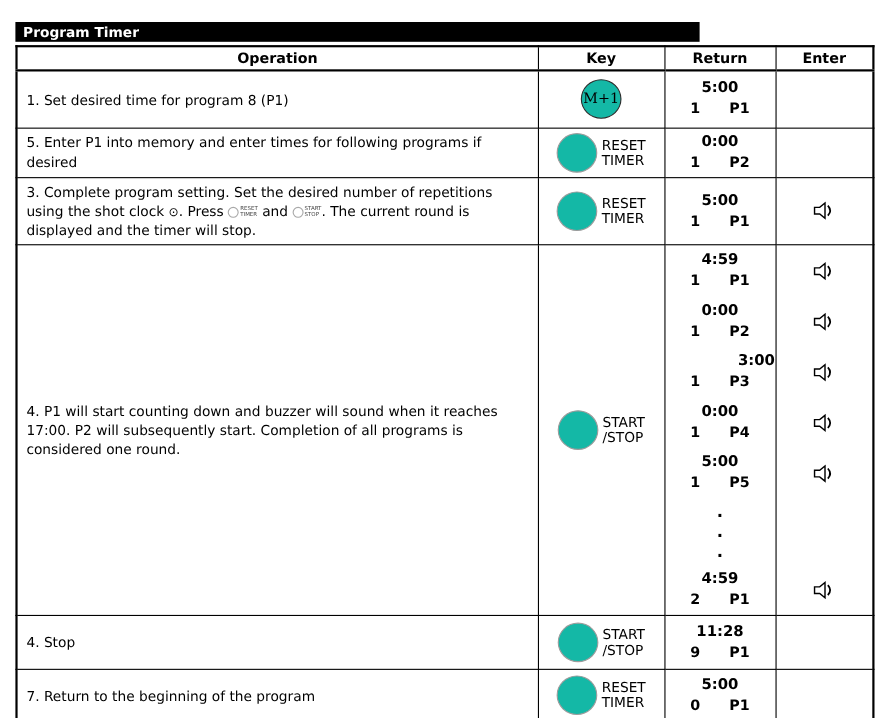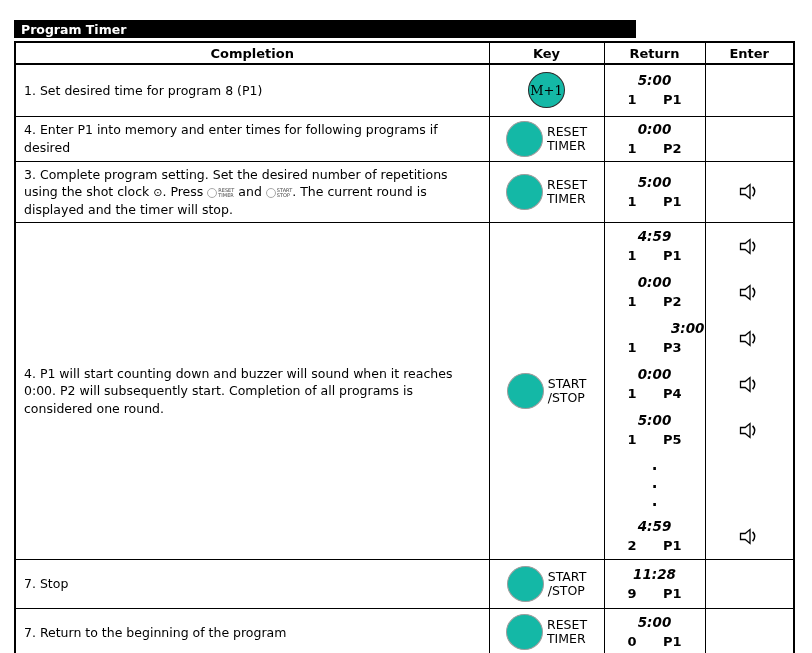--- a/index.html
+++ b/index.html
@@ -31,21 +31,21 @@
   td.key-cell { vertical-align: middle; padding: 0; }
   .key-wrap { display: flex; align-items: center; justify-content: center; gap: 4px; }
   .key-circle { width: 37px; height: 36px; border: 1.7px solid #9c9c9c; border-radius: 50%;
     background: #14b8a6; flex: none; display: flex; align-items: center; justify-content: center; }
   .key-circle.m1 { border-color: #2b2b2b; font-family: "DejaVu Serif", serif;
     font-size: 13px; color: #000; }
   .key-label { font-size: 12.5px; line-height: 14px; text-align: left; }
 
   td.disp-cell { vertical-align: middle; padding: 0; }
   .disp-entry { display: flex; flex-direction: column; justify-content: center; }
-  .disp-time { font-weight: bold; font-size: 13.5px; text-align: center; line-height: 20px; font-style: italic; }
+  .disp-time { font-weight: bold; font-size: 13.5px; text-align: center; line-height: 20px; }
   .disp-pair { display: flex; justify-content: space-between; width: 54px; margin: 0 auto;
     font-weight: bold; font-size: 13px; line-height: 20px; }
   .dots { display: flex; flex-direction: column; justify-content: center; align-items: center;
     font-weight: bold; font-size: 15px; line-height: 18px; }
 
   td.buzzer-cell { vertical-align: middle; padding: 0; }
   .buz-block { display: flex; align-items: center; justify-content: center; }
   .speaker { display: inline-flex; }
 </style>
 </head>
@@ -57,21 +57,21 @@
   </div>
   <table class="timer-table">
     <colgroup>
       <col class="c-op">
         <col class="c-key">
         <col class="c-disp">
         <col class="c-buz">
     </colgroup>
     <thead>
       <tr>
-          <th>Completion</th>
+          <th>Operation</th>
           <th>Key</th>
           <th>Return</th>
           <th>Enter</th>
         </tr>
     </thead>
     <tbody>
         <tr style="height: 52px;">
           <td class="op-cell">1. Set desired time for program 8 (P1)</td>
           <td class="key-cell">
             <div class="key-wrap">
@@ -85,21 +85,21 @@
                 <span>1</span>
                 <span>P1</span>
               </div>
             </div>
           </td>
           <td class="buzzer-cell">
             <div class="buz-block"></div>
           </td>
         </tr>
         <tr style="height: 45px;">
-          <td class="op-cell">4. Enter P1 into memory and enter times for following programs if desired</td>
+          <td class="op-cell">5. Enter P1 into memory and enter times for following programs if desired</td>
           <td class="key-cell">
             <div class="key-wrap">
               <div class="key-circle"></div>
               <div class="key-label">
                 <div>RESET</div>
                 <div>TIMER</div>
               </div>
             </div>
           </td>
           <td class="disp-cell">
@@ -146,21 +146,21 @@
               <span class="speaker">
                 <svg width="21" height="17" viewBox="0 0 21 17">
                   <path d="M1.5 5.5 H6.2 L11 1.6 V15.4 L6.2 11.5 H1.5 Z" fill="#fff" stroke="#000" stroke-width="1.3"></path>
                   <path d="M13.6 3.9 Q17.8 8.5 13.6 13.1" fill="none" stroke="#000" stroke-width="1.6"></path>
                 </svg>
               </span>
             </div>
           </td>
         </tr>
         <tr style="height: 336px;">
-          <td class="op-cell">4. P1 will start counting down and buzzer will sound when it reaches 0:00. P2 will subsequently start. Completion of all programs is considered one round.</td>
+          <td class="op-cell">4. P1 will start counting down and buzzer will sound when it reaches 17:00. P2 will subsequently start. Completion of all programs is considered one round.</td>
           <td class="key-cell">
             <div class="key-wrap">
               <div class="key-circle"></div>
               <div class="key-label">
                 <div>START</div>
                 <div>/STOP</div>
               </div>
             </div>
           </td>
           <td class="disp-cell">
@@ -258,21 +258,21 @@
               <span class="speaker">
                 <svg width="21" height="17" viewBox="0 0 21 17">
                   <path d="M1.5 5.5 H6.2 L11 1.6 V15.4 L6.2 11.5 H1.5 Z" fill="#fff" stroke="#000" stroke-width="1.3"></path>
                   <path d="M13.6 3.9 Q17.8 8.5 13.6 13.1" fill="none" stroke="#000" stroke-width="1.6"></path>
                 </svg>
               </span>
             </div>
           </td>
         </tr>
         <tr style="height: 49px;">
-          <td class="op-cell">7. Stop</td>
+          <td class="op-cell">4. Stop</td>
           <td class="key-cell">
             <div class="key-wrap">
               <div class="key-circle"></div>
               <div class="key-label">
                 <div>START</div>
                 <div>/STOP</div>
               </div>
             </div>
           </td>
           <td class="disp-cell">

